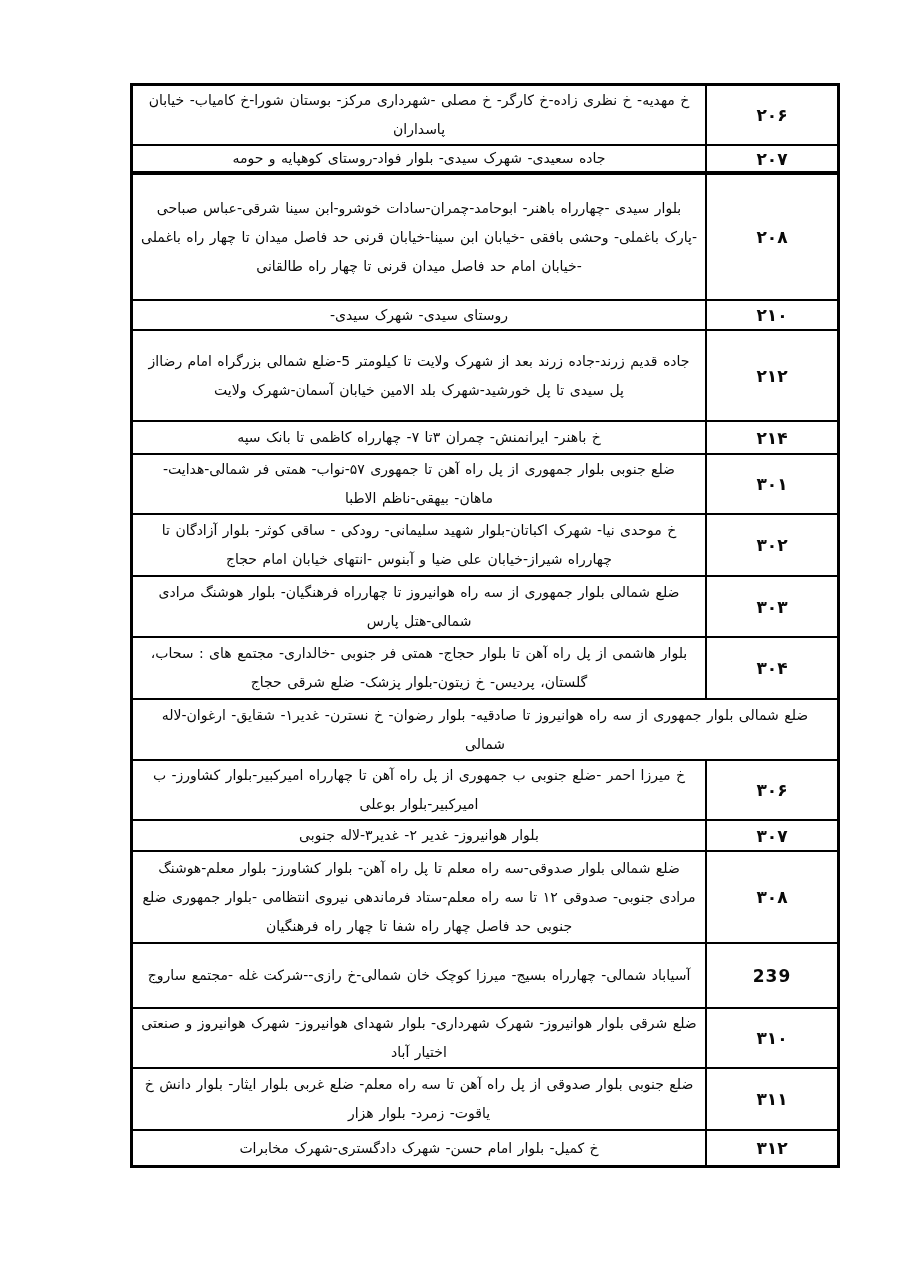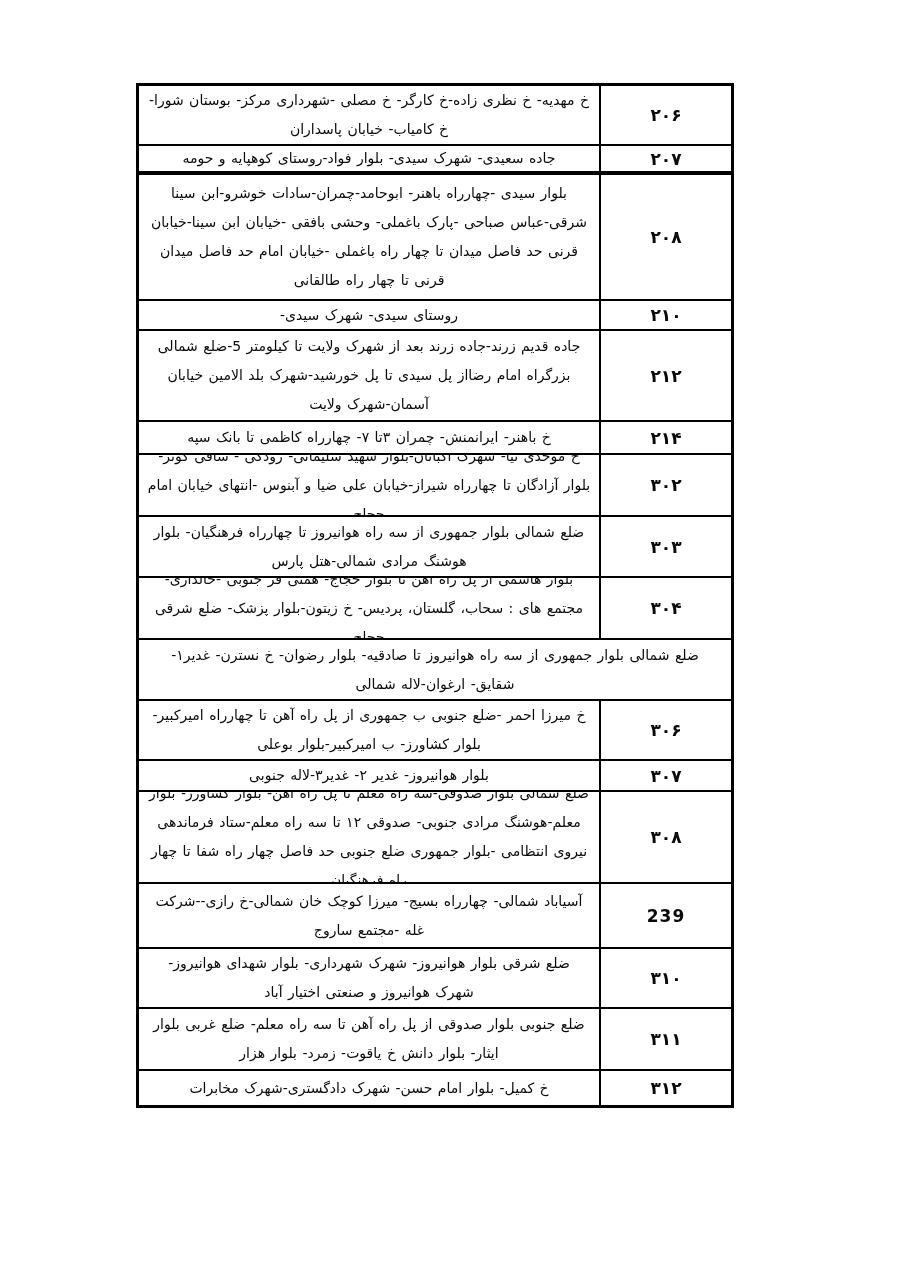--- a/index.html
+++ b/index.html
@@ -15,23 +15,23 @@
   }
   .page {
     position: relative;
     width: 905px;
     height: 1280px;
     background: #ffffff;
     overflow: hidden;
   }
   .routes-table {
     position: absolute;
-    left: 136px;
+    left: 130px;
     top: 83px;
-    width: 598px;
+    width: 710px;
     border: 3px solid #000000;
     box-sizing: border-box;
     direction: rtl;
     background: #ffffff;
   }
   .t-row {
     display: flex;
     flex-direction: row; 
     border-bottom: 2px solid #000000;
     box-sizing: border-box;
@@ -96,20 +96,24 @@
     <div class="t-row" style="height:91px">
       <div class="cell cell-code">۲۱۲</div>
       <div class="cell cell-areas">جاده قدیم زرند-جاده زرند بعد از شهرک ولایت تا کیلومتر 5-ضلع شمالی بزرگراه امام رضااز پل سیدی تا پل خورشید-شهرک بلد الامین خیابان آسمان-شهرک ولایت</div>
     </div>
 
     <div class="t-row" style="height:33px">
       <div class="cell cell-code">۲۱۴</div>
       <div class="cell cell-areas">خ باهنر- ایرانمنش- چمران ۳تا ۷- چهارراه کاظمی تا بانک سپه</div>
     </div>
 
+    <div class="t-row" style="height:60px">
+      <div class="cell cell-code">۳۰۱</div>
+      <div class="cell cell-areas">ضلع جنوبی بلوار جمهوری از پل راه آهن تا جمهوری ۵۷-نواب- همتی فر شمالی-هدایت- ماهان- بیهقی-ناظم الاطبا</div>
+    </div>
 
     <div class="t-row" style="height:62px">
       <div class="cell cell-code">۳۰۲</div>
       <div class="cell cell-areas">خ موحدی نیا- شهرک اکباتان-بلوار شهید سلیمانی- رودکی - ساقی کوثر- بلوار آزادگان تا چهارراه شیراز-خیابان علی ضیا و آبنوس -انتهای خیابان امام حجاج</div>
     </div>
 
     <div class="t-row" style="height:61px">
       <div class="cell cell-code">۳۰۳</div>
       <div class="cell cell-areas">ضلع شمالی بلوار جمهوری از سه راه هوانیروز تا چهارراه فرهنگیان- بلوار هوشنگ مرادی شمالی-هتل پارس</div>
     </div>

